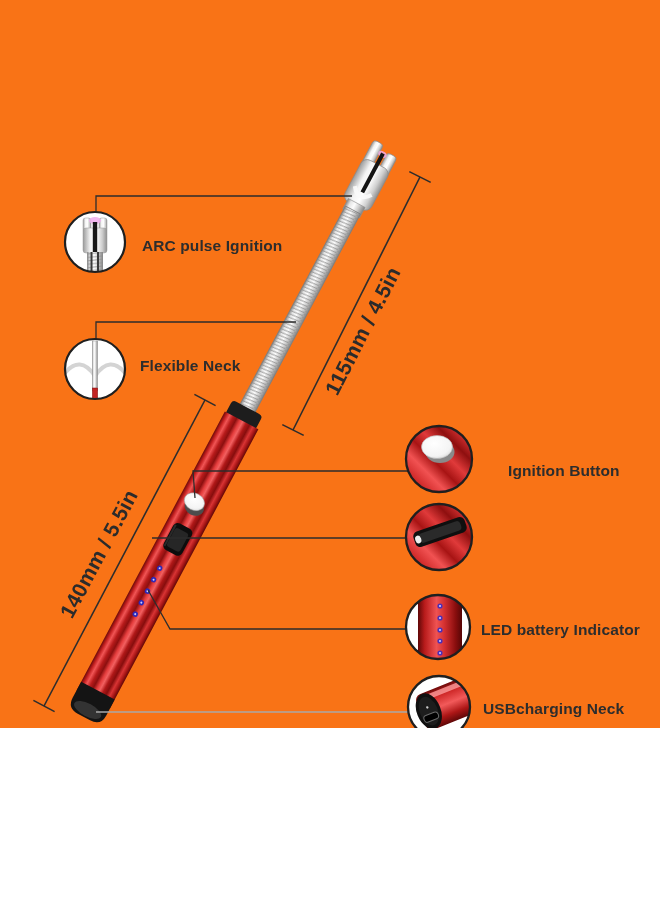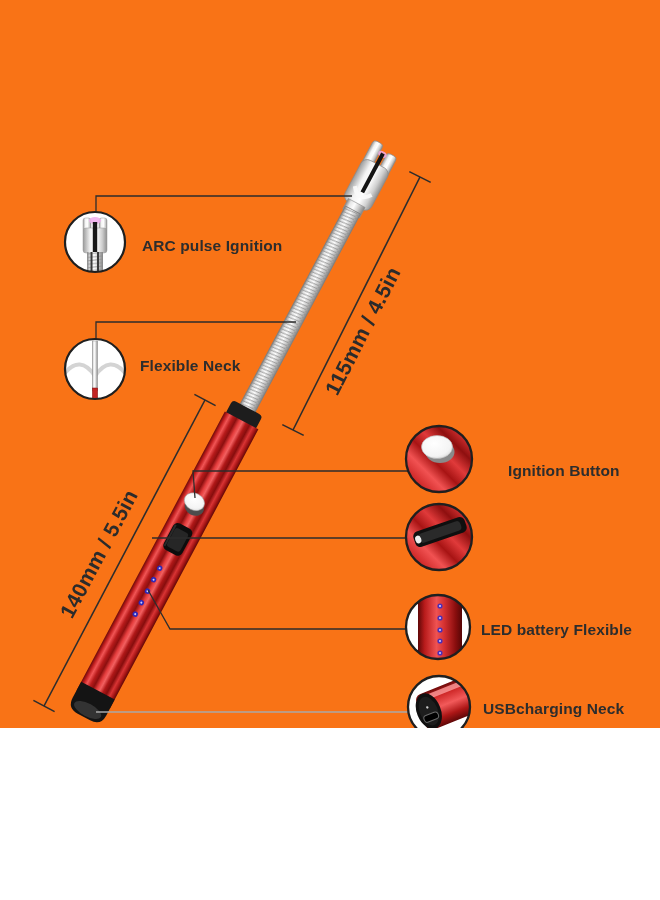--- a/index.html
+++ b/index.html
@@ -276,18 +276,18 @@
         <circle cx="428" cy="703" r="1.2" fill="#cfcfcf"></circle>
       </g>
     </g>
     <circle cx="439" cy="707" r="31" fill="none" stroke="#1f1f1f" stroke-width="2.3"></circle>
   </g>
 </svg>
 
 <div class="label" id="lbl-arc">ARC pulse Ignition</div>
 <div class="label" id="lbl-neck">Flexible Neck</div>
 <div class="label" id="lbl-ignition">Ignition Button</div>
-<div class="label" id="lbl-led">LED battery Flexible</div>
+<div class="label" id="lbl-led">LED battery Indicator</div>
 <div class="label" id="lbl-usb">USBcharging Neck</div>
 <div class="dim-label" id="dim-neck">115mm / 4.5in</div>
 <div class="dim-label" id="dim-body">140mm / 5.5in</div>
 
 </div>
 
 </body></html>

